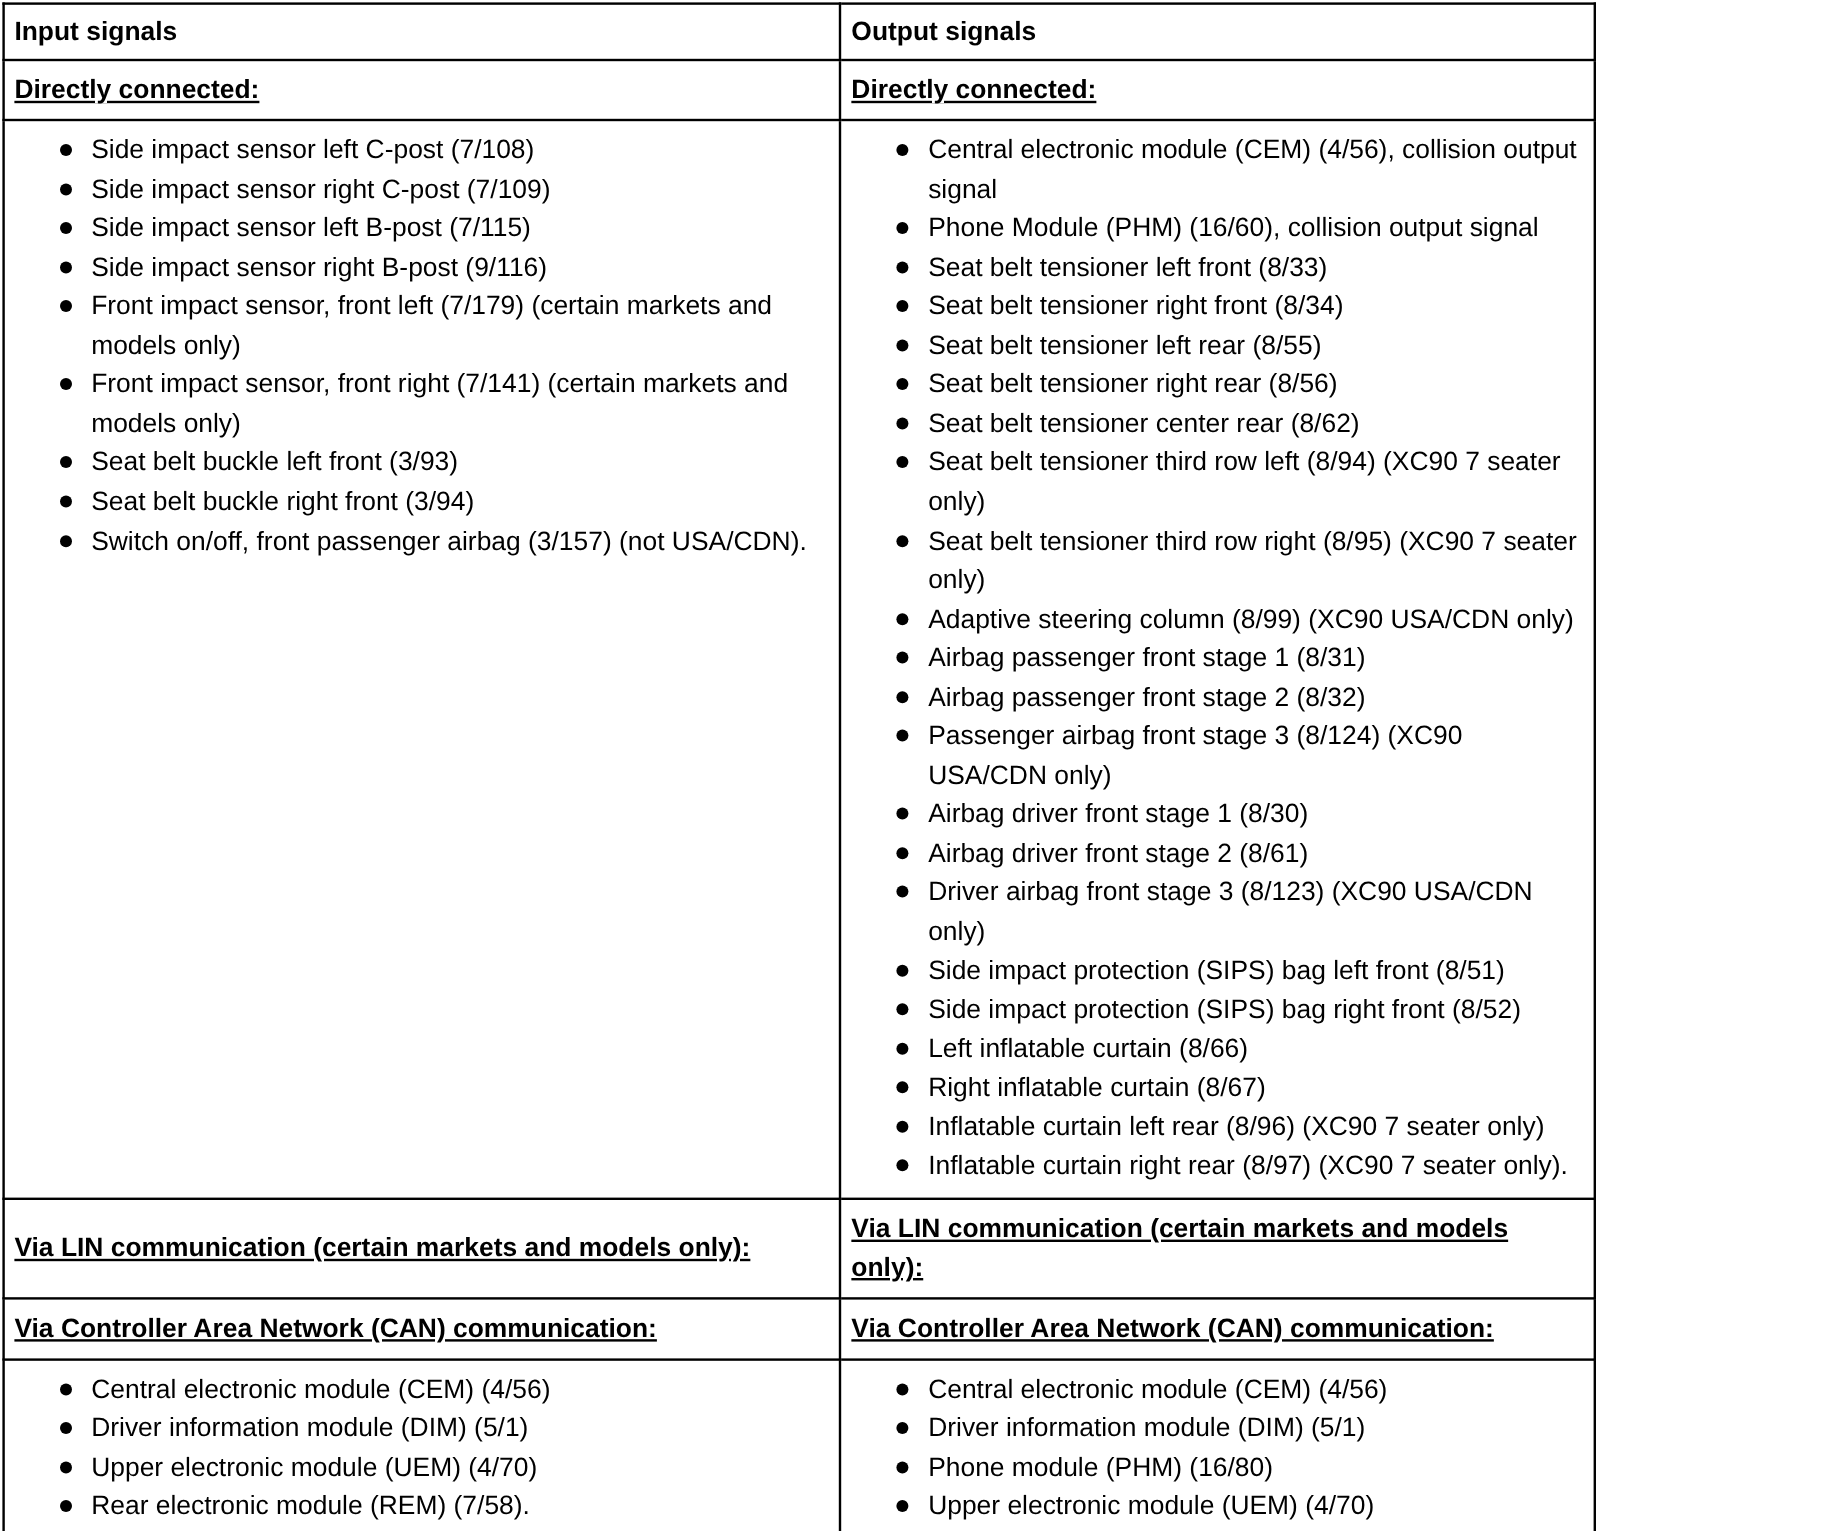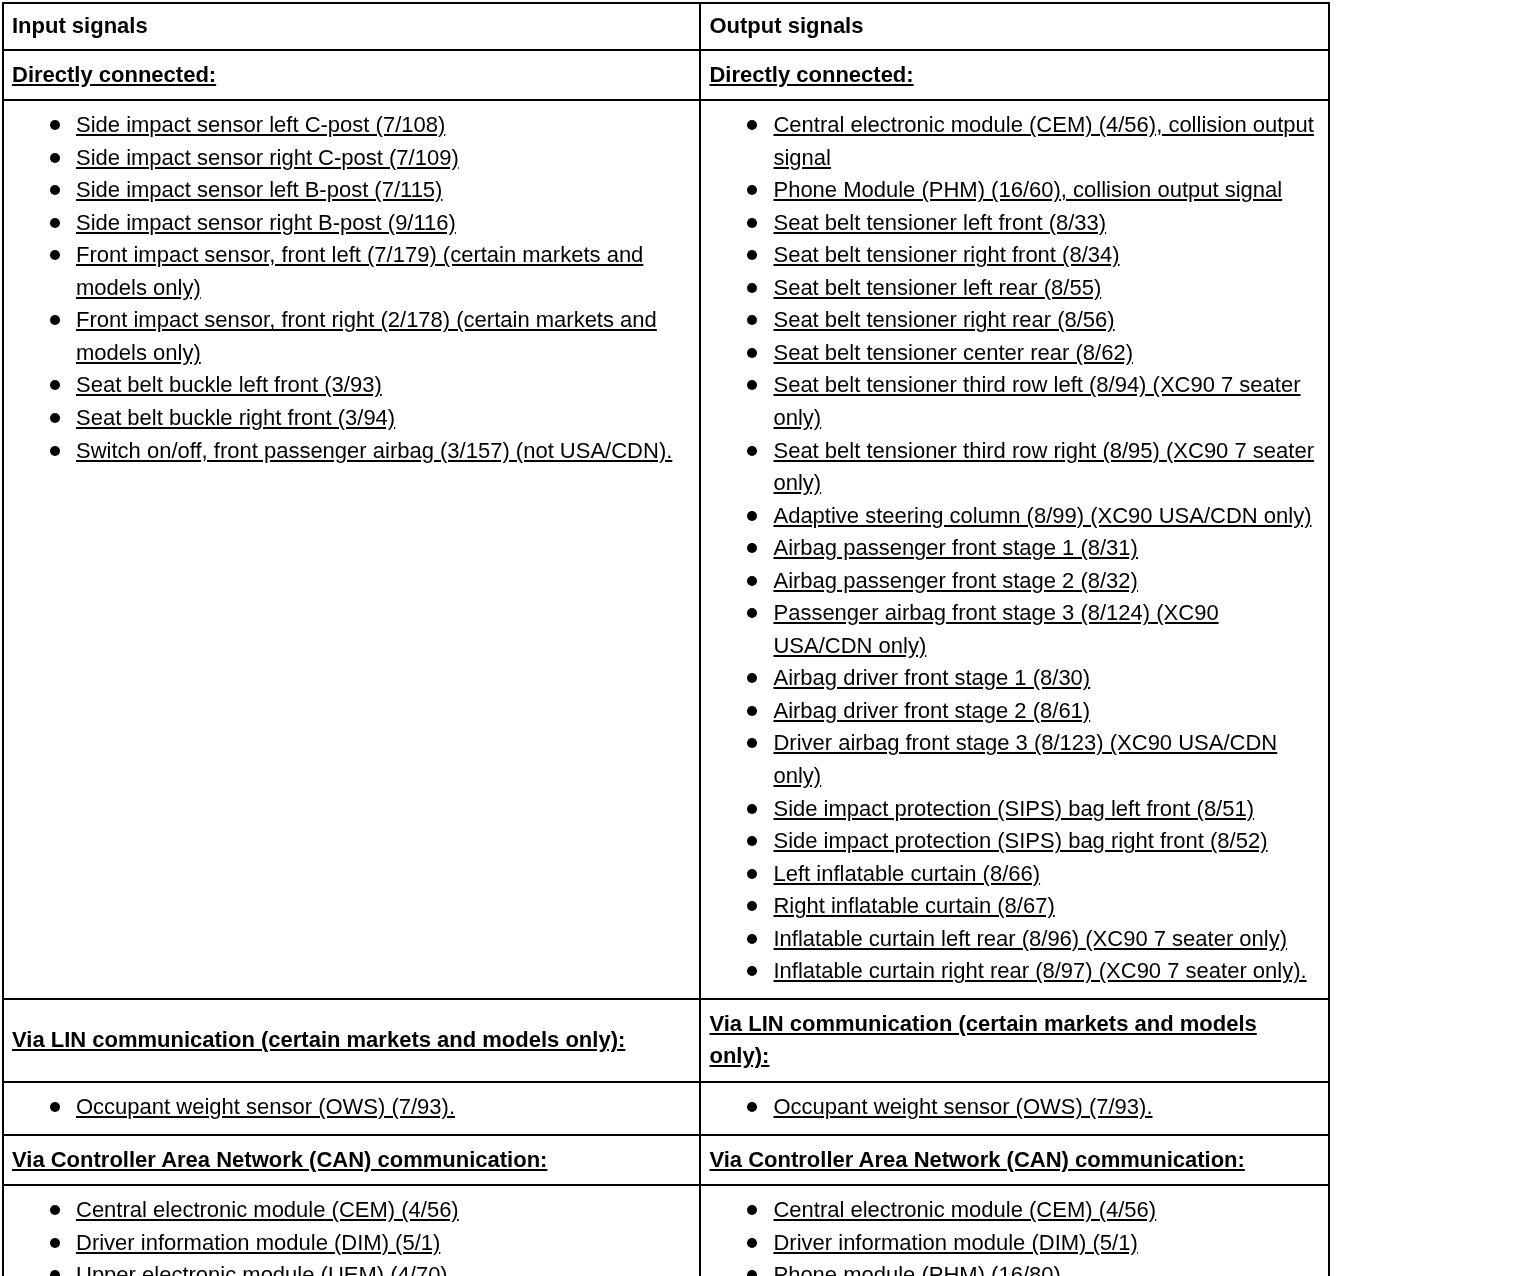--- a/index.html
+++ b/index.html
@@ -40,21 +40,20 @@
     padding: 8px 8px;
     text-decoration: underline;
   }
   td.listcell {
     padding: 8px 8px 10px 8px;
   }
   ul.bullets {
     list-style: none;
     margin: 0;
     padding: 0;
-    text-decoration: underline;
   }
   ul.bullets li {
     display: flex;
     align-items: flex-start;
     padding-left: 38px;
   }
   .bullet {
     flex: 0 0 auto;
     width: 10px;
     height: 10px;
@@ -105,21 +104,21 @@
               <li>
                 <span class="bullet"></span>
                 <span class="li-text">Side impact sensor right B-post (9/116)</span>
               </li>
               <li>
                 <span class="bullet"></span>
                 <span class="li-text">Front impact sensor, front left (7/179) (certain markets and models only)</span>
               </li>
               <li>
                 <span class="bullet"></span>
-                <span class="li-text">Front impact sensor, front right (2/178) (certain markets and models only)</span>
+                <span class="li-text">Front impact sensor, front right (7/141) (certain markets and models only)</span>
               </li>
               <li>
                 <span class="bullet"></span>
                 <span class="li-text">Seat belt buckle left front (3/93)</span>
               </li>
               <li>
                 <span class="bullet"></span>
                 <span class="li-text">Seat belt buckle right front (3/94)</span>
               </li>
               <li>
@@ -220,38 +219,20 @@
               </li>
             </ul>
         </td>
       </tr>
 
       <tr>
         <td class="section">Via LIN communication (certain markets and models only):</td>
         <td class="section">Via LIN communication (certain markets and models only):</td>
       </tr>
 
-      <tr>
-        <td class="listcell">
-          <ul class="bullets">
-              <li>
-                <span class="bullet"></span>
-                <span class="li-text">Occupant weight sensor (OWS) (7/93).</span>
-              </li>
-            </ul>
-        </td>
-        <td class="listcell">
-          <ul class="bullets">
-              <li>
-                <span class="bullet"></span>
-                <span class="li-text">Occupant weight sensor (OWS) (7/93).</span>
-              </li>
-            </ul>
-        </td>
-      </tr>
 
       <tr>
         <td class="section">Via Controller Area Network (CAN) communication:</td>
         <td class="section">Via Controller Area Network (CAN) communication:</td>
       </tr>
 
       <tr>
         <td class="listcell">
           <ul class="bullets">
               <li>

